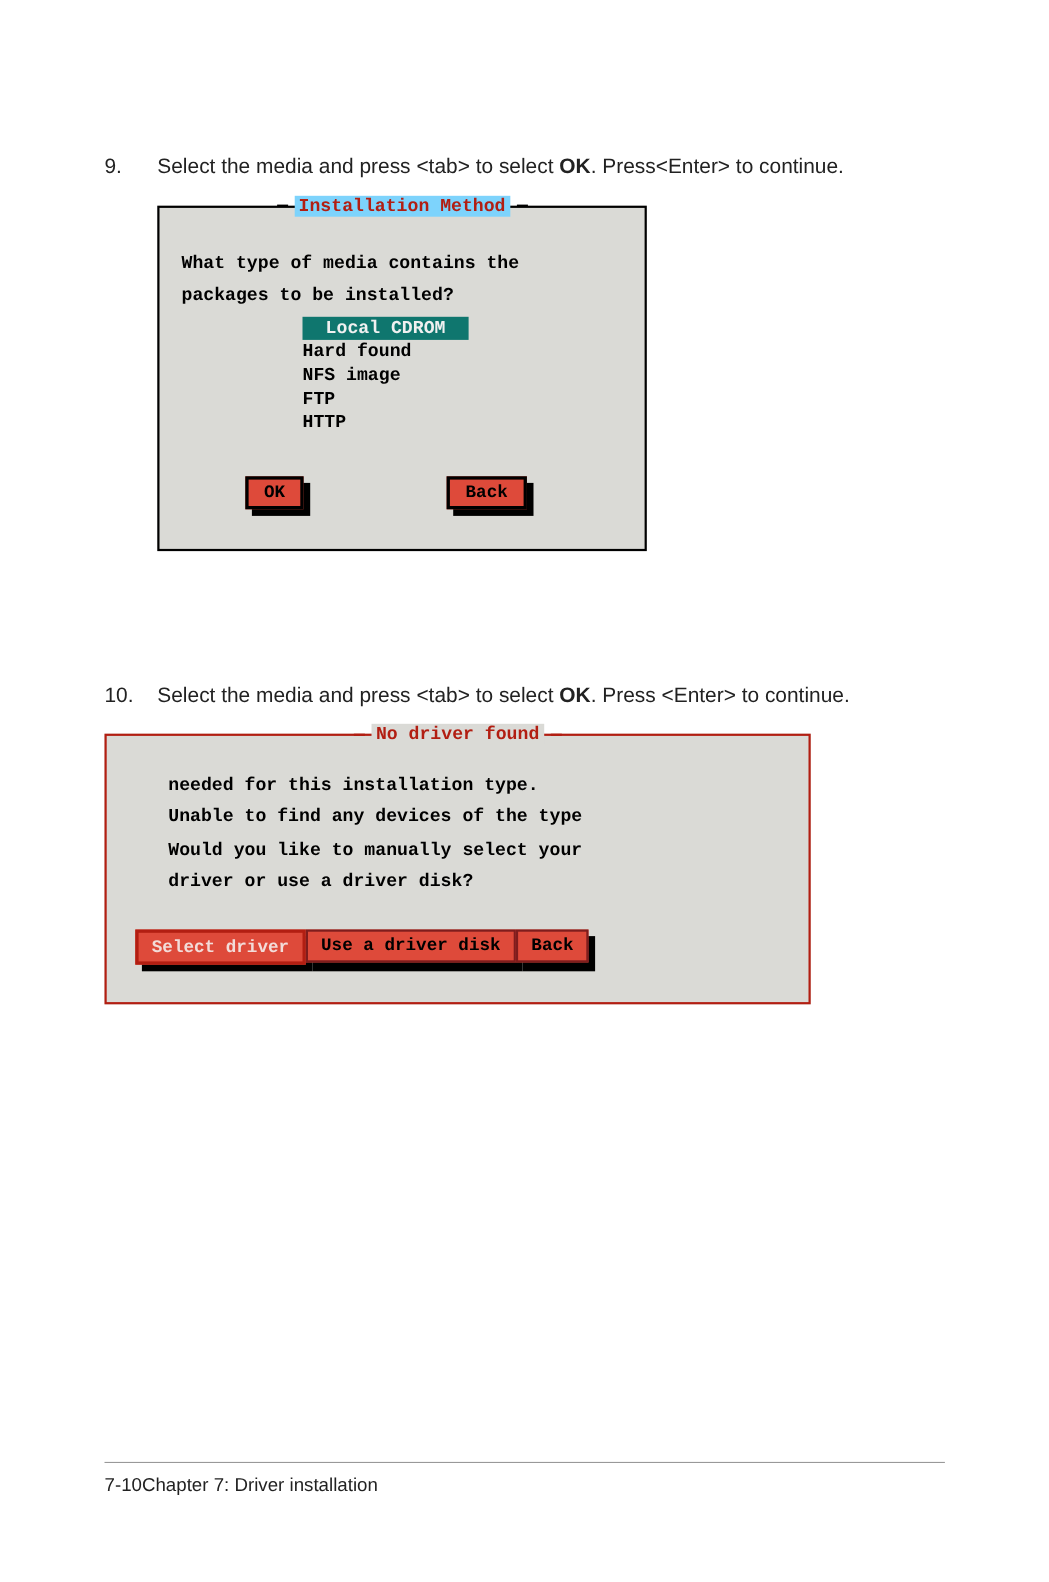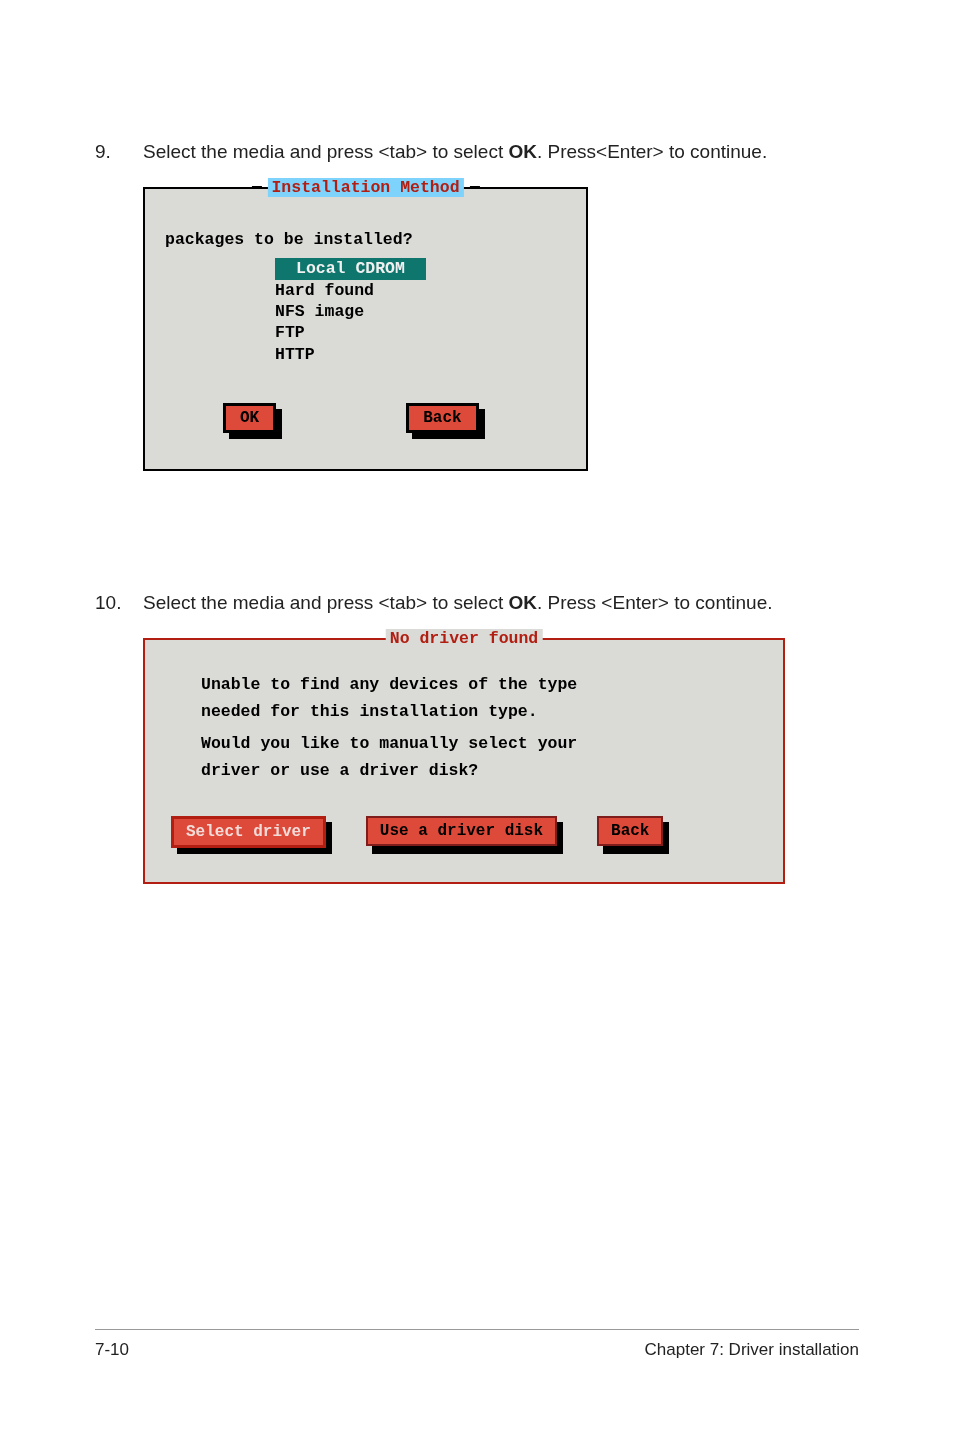--- a/index.html
+++ b/index.html
@@ -120,21 +120,20 @@
     left: 6px;
     top: 6px;
     width: 100%;
     height: 100%;
     background: #000;
     z-index: 1;
   }
 
   
   .dialog-wrap-2 {
-    margin-left: 48px;
   }
   .dialog2 {
     width: 642px;
     background: #dadad6;
     border: 2px solid #b21e12;
     position: relative;
     padding: 34px 56px 34px 56px;
     font-family: "Courier New", monospace;
     font-size: 16.5px;
     font-weight: 700;
@@ -173,21 +172,20 @@
   }
   .dialog2 .msg {
     color: #000;
     line-height: 1.3;
   }
   .dialog2 .msg + .msg { margin-top: 6px; }
   .btn-row-2 {
     margin-top: 34px;
     margin-left: -30px;
     display: flex;
-    gap: 40px;
   }
   .tui-btn2 {
     position: relative;
     display: inline-block;
   }
   .tui-btn2 .face {
     position: relative;
     background: #de4a3a;
     border: 2px solid #7f1d1d;
     color: #000;
@@ -212,40 +210,40 @@
   }
 
   .footer {
     position: absolute;
     bottom: 78px;
     left: 95px;
     right: 95px;
     border-top: 1px solid #999;
     padding-top: 10px;
     display: flex;
-    justify-content: space-between;
     font-size: 17px;
     color: #222;
   }
 </style>
 </head>
 <body>
 
 <div class="page">
 
   <div class="step">
     <div class="step-num">9.</div>
     <div class="step-text">
       <span>Select the media and press &lt;tab&gt; to select </span><span class="bold">OK</span><span>. Press&lt;Enter&gt; to continue.</span>
     </div>
   </div>
 
   <div class="dialog-wrap-1">
     <div class="dialog1">
       <div class="title-slot">Installation Method</div>
+      <div class="question">What type of media contains the</div>
       <div class="question">packages to be installed?</div>
       <div class="option-list">
         <div><span class="opt sel">Local CDROM</span></div>
         <div><span class="opt">Hard found</span></div>
         <div><span class="opt">NFS image</span></div>
         <div><span class="opt">FTP</span></div>
         <div><span class="opt">HTTP</span></div>
       </div>
       <div class="btn-row-1">
         <div class="tui-btn">
@@ -263,22 +261,22 @@
   <div class="step">
     <div class="step-num">10.</div>
     <div class="step-text">
       <span>Select the media and press &lt;tab&gt; to select </span><span class="bold">OK</span><span>. Press &lt;Enter&gt; to continue.</span>
     </div>
   </div>
 
   <div class="dialog-wrap-2">
     <div class="dialog2">
       <div class="title-slot2">No driver found</div>
+      <div class="msg">needed for this installation type.</div>
       <div class="msg">Unable to find any devices of the type</div>
-      <div class="msg">needed for this installation type.</div>
       <div class="msg" style="margin-top:10px;">Would you like to manually select your</div>
       <div class="msg">driver or use a driver disk?</div>
       <div class="btn-row-2">
         <div class="tui-btn2 sel">
           <div class="shadow"></div>
           <div class="face">Select driver</div>
         </div>
         <div class="tui-btn2">
           <div class="shadow"></div>
           <div class="face">Use a driver disk</div>

